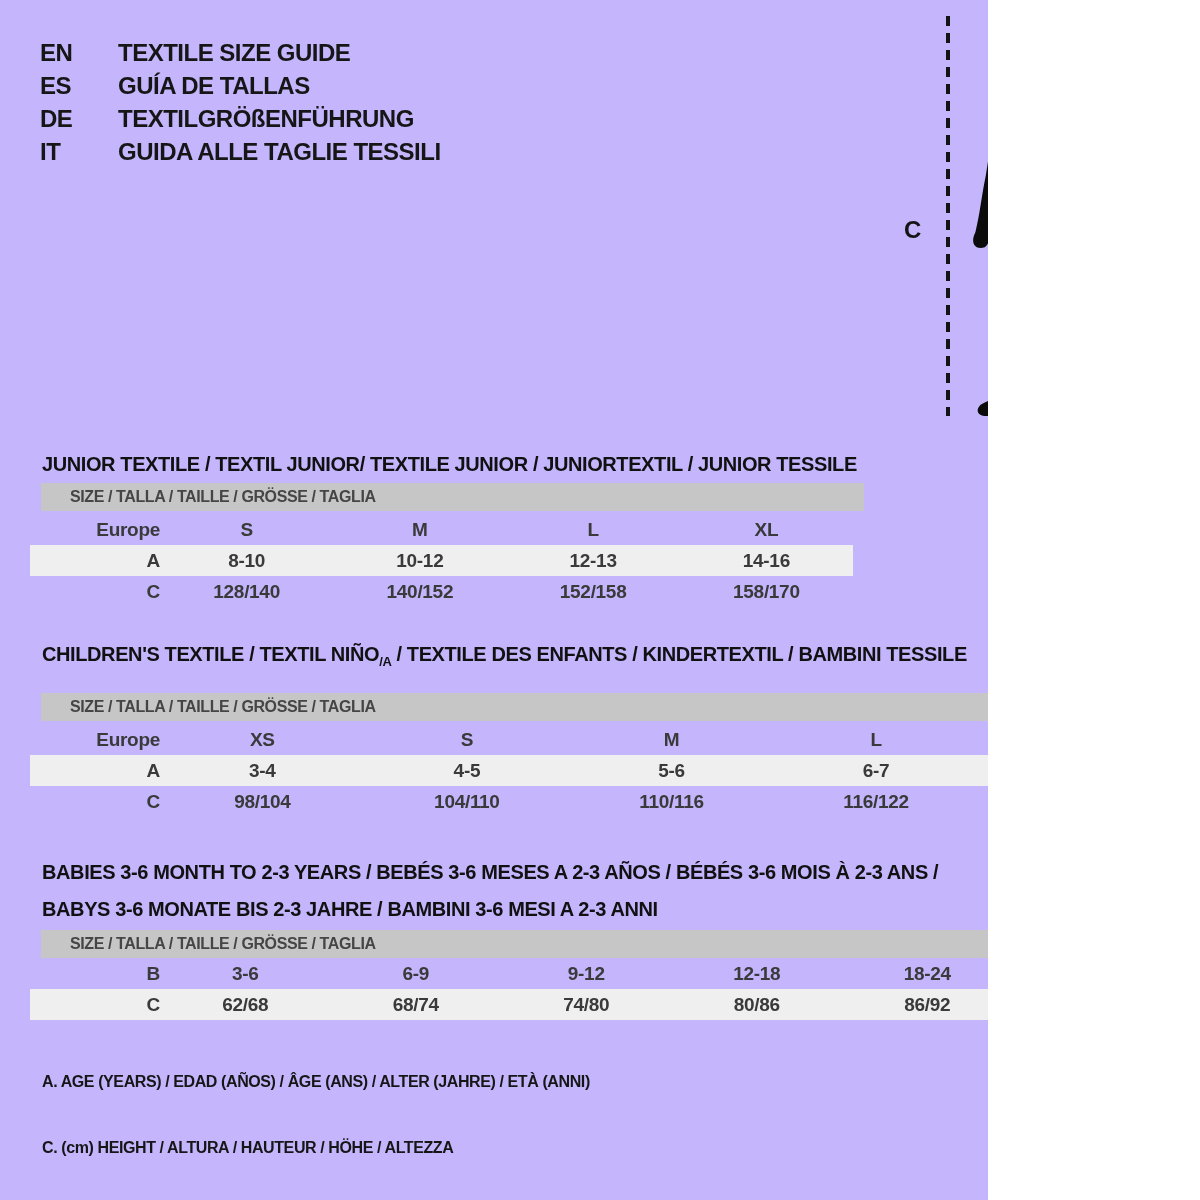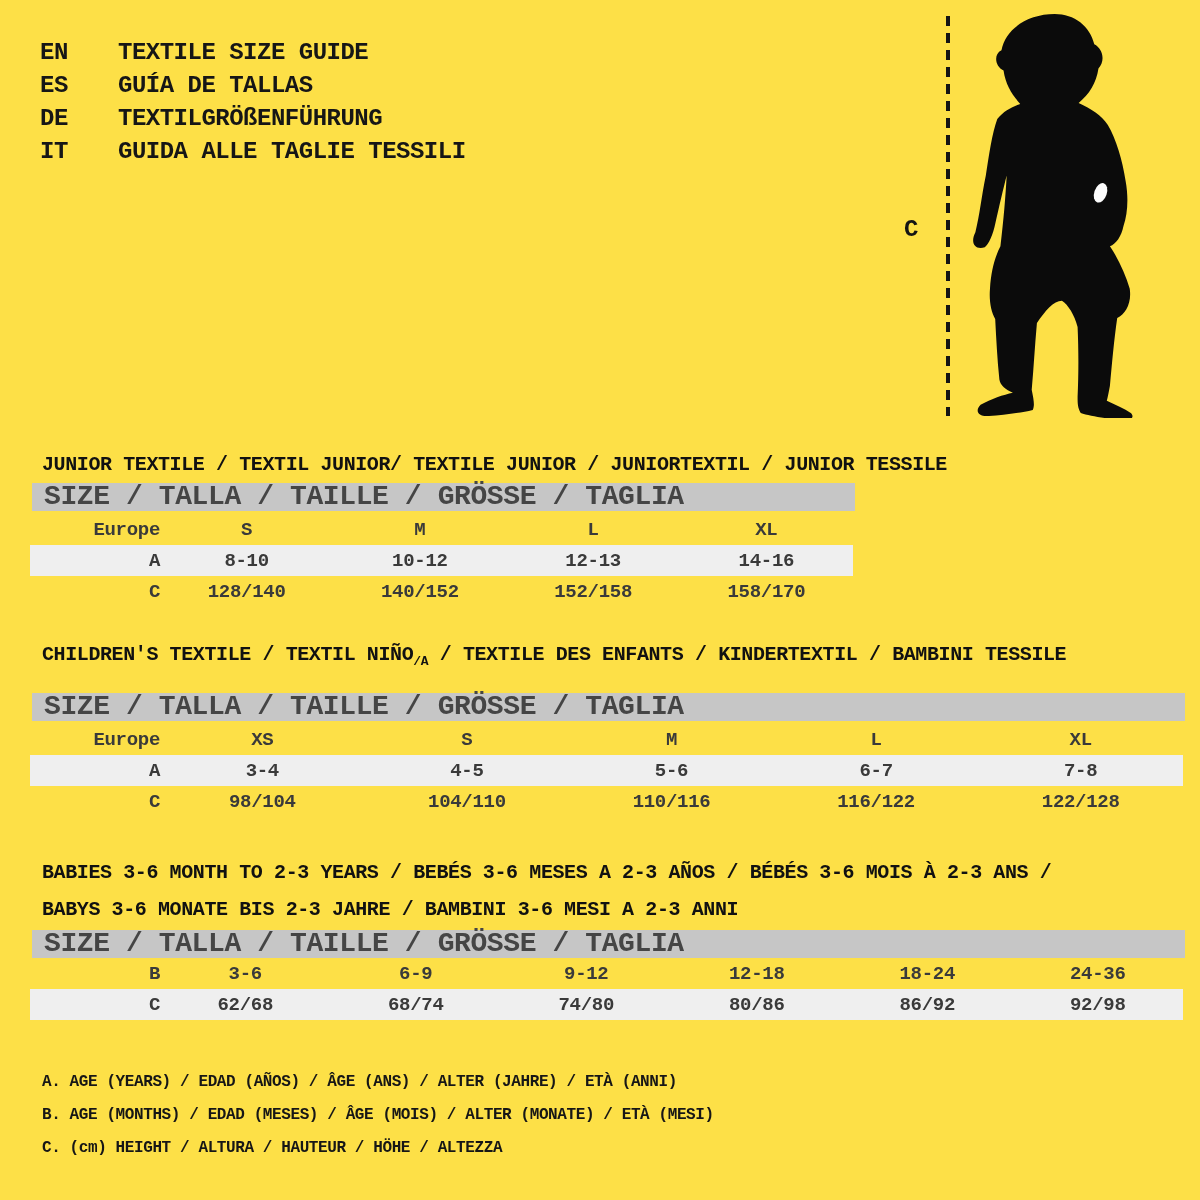--- a/index.html
+++ b/index.html
@@ -1,40 +1,40 @@
 <!DOCTYPE html>
 <html><head>
 <meta charset="utf-8">
 <style>
   html,body{margin:0;padding:0;background:#ffffff;}
   .page{
-    position:relative;width:1200px;height:1200px;background:#fde047;overflow:hidden;
-    font-family:Liberation Mono, monospace;color:#1f1f1f;
+    position:relative;width:988px;height:1200px;background:#c4b5fd;overflow:hidden;
+    font-family:Liberation Sans, sans-serif;color:#1f1f1f;
   }
   
   .langs{position:absolute;left:40px;top:36px;}
   .lang-row{display:flex;height:33px;align-items:center;}
   .lang-code{width:78px;font-size:24px;font-weight:bold;letter-spacing:-0.5px;color:#161616;}
   .lang-title{font-size:24px;font-weight:bold;letter-spacing:-0.5px;color:#161616;white-space:nowrap;}
   
   .height-line{
     position:absolute;left:946px;top:16px;width:4px;height:400px;
     background:repeating-linear-gradient(to bottom,#141414 0 10px,transparent 10px 17px);
   }
   .height-label{position:absolute;left:904px;top:216px;font-size:24px;font-weight:bold;color:#141414;}
   .toddler{position:absolute;left:966px;top:14px;}
   
   .sec-title{
     position:absolute;left:42px;font-size:20px;font-weight:bold;letter-spacing:-0.4px;
     color:#111;white-space:nowrap;
   }
   .sec-title sub{font-size:13px;}
   .sizebar{
-    position:absolute;left:32px;height:28px;line-height:28px;background:#c6c6c6;
-    padding-left:12px;box-sizing:border-box;font-size:28px;font-weight:bold;
+    position:absolute;left:41px;height:28px;line-height:28px;background:#c6c6c6;
+    padding-left:29px;box-sizing:border-box;font-size:16px;font-weight:bold;
     letter-spacing:-0.4px;color:#454545;white-space:nowrap;
   }
   .tbl{position:absolute;left:30px;}
   .trow{display:flex;height:31px;align-items:center;font-size:19px;font-weight:bold;
         letter-spacing:-0.3px;color:#3a3a3a;}
   .trow.shaded{background:#efefef;}
   .tlabel{width:130px;padding-left:12px;box-sizing:border-box;text-align:right;}
   .tcell{flex:1;text-align:center;}
   
   .legend-line{
@@ -198,16 +198,15 @@
         <div class="tcell">62/68</div>
         <div class="tcell">68/74</div>
         <div class="tcell">74/80</div>
         <div class="tcell">80/86</div>
         <div class="tcell">86/92</div>
         <div class="tcell">92/98</div>
       </div>
     </div>
 
   <div class="legend-line" style="top:1073px">A. AGE (YEARS) / EDAD (AÑOS) / ÂGE (ANS) / ALTER (JAHRE) / ETÀ (ANNI)</div>
-  <div class="legend-line" style="top:1106px">B. AGE (MONTHS) / EDAD (MESES) / ÂGE (MOIS) / ALTER (MONATE) / ETÀ (MESI)</div>
   <div class="legend-line" style="top:1139px">C. (cm) HEIGHT / ALTURA / HAUTEUR / HÖHE / ALTEZZA</div>
 
 </div>
 
 </body></html>

